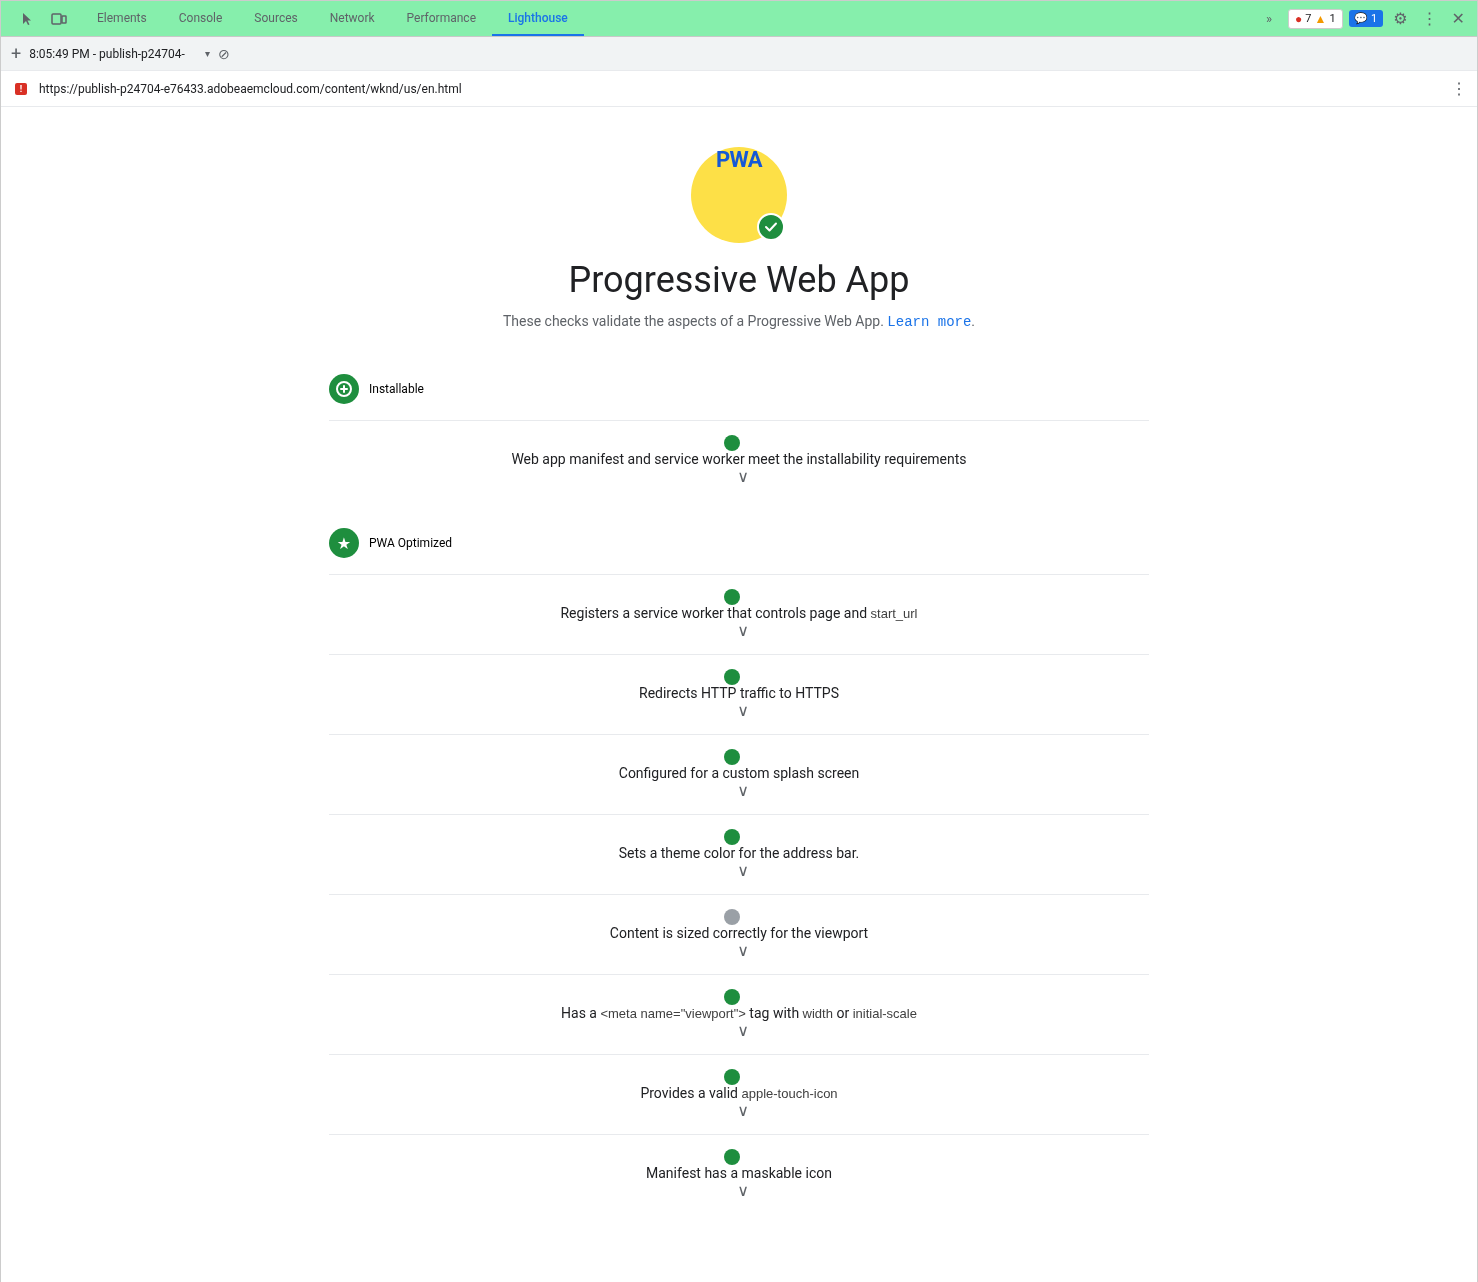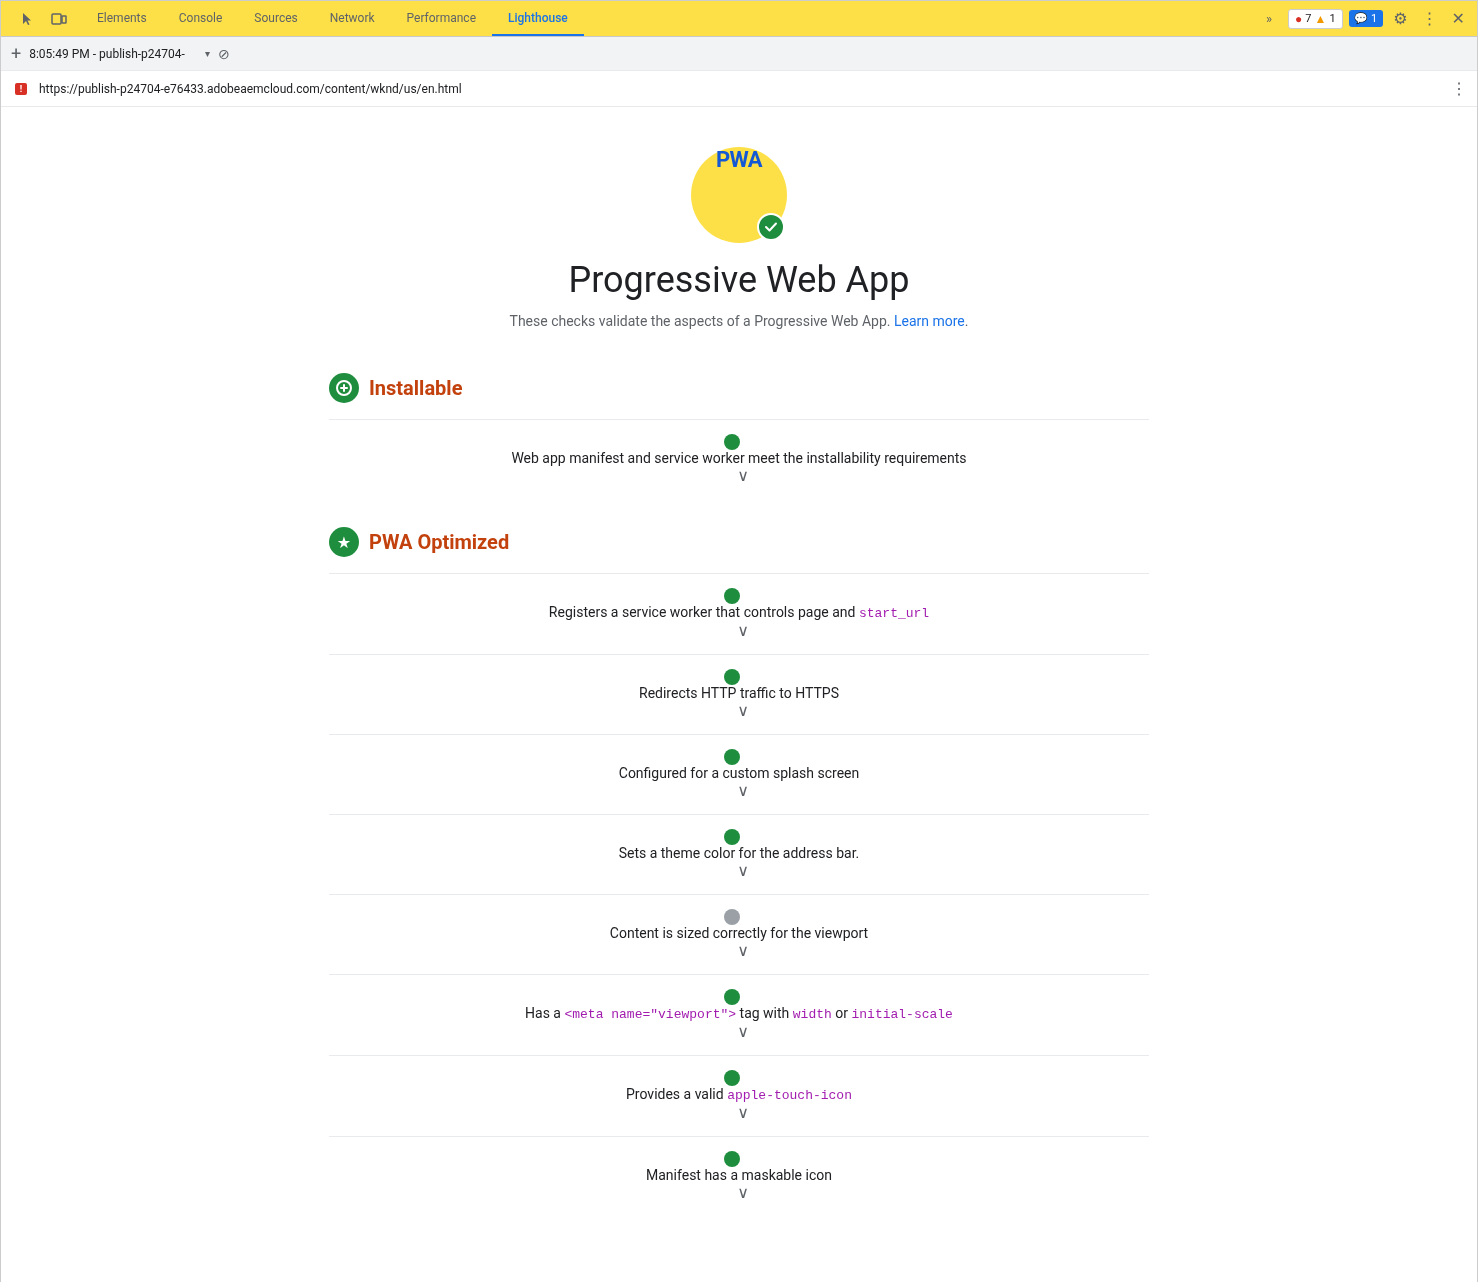--- a/index.html
+++ b/index.html
@@ -4,21 +4,21 @@
   <style>
     * { box-sizing: border-box; margin: 0; padding: 0; }
     body { font-family: -apple-system, BlinkMacSystemFont, 'Segoe UI', Roboto, Arial, sans-serif; font-size: 13px; background: #fff; color: #202124; }
 
     
     .devtools-chrome { width: 1478px; min-height: 1282px; background: #fff; border: 1px solid #ccc; }
 
     
     .tab-bar {
       display: flex; align-items: stretch;
-      background: #fde047;
+      background: #86efac;
       border-bottom: 1px solid #c8c8c8;
       height: 36px;
       padding-left: 4px;
     }
     .tab-bar-icons {
       display: flex; align-items: center; gap: 4px; padding: 0 8px;
     }
     .tab-icon-btn {
       display: flex; align-items: center; justify-content: center;
       width: 28px; height: 28px; border-radius: 4px; cursor: pointer;
@@ -101,55 +101,55 @@
     .pwa-check-badge svg { width: 16px; height: 16px; }
 
     
     .page-title {
       text-align: center; font-size: 36px; font-weight: 400; color: #202124;
       margin-bottom: 12px;
     }
     .page-subtitle {
       text-align: center; font-size: 14px; color: #5f6368; margin-bottom: 32px;
     }
-    .page-subtitle a { color: #1a73e8; text-decoration: none; }
+    .page-subtitle a { color: #1a73e8; text-decoration: none; font-family: Liberation Mono, monospace; }
 
     
     .section-header {
       display: flex; align-items: center; gap: 10px;
       padding: 12px 0; margin-bottom: 4px;
     }
     .section-icon-green {
       width: 30px; height: 30px; border-radius: 50%;
       background: #1e8e3e; display: flex; align-items: center; justify-content: center;
       color: #fff; font-size: 16px; flex-shrink: 0;
     }
     .section-icon-star {
       width: 30px; height: 30px; border-radius: 50%;
       background: #1e8e3e; display: flex; align-items: center; justify-content: center;
       color: #fff; font-size: 14px; flex-shrink: 0;
     }
-    .section-title { font-size: 20px; font-weight: 700; color: #c2410c; }
+    .section-title { font-size: 12px; font-weight: 400; color: #000000; }
 
     
     .audit-item {
       display: flex; align-items: center;
       padding: 14px 0; border-top: 1px solid #e8eaed;
       cursor: pointer;
       flex-direction: column;
     }
     .audit-dot {
       width: 16px; height: 16px; border-radius: 50%; flex-shrink: 0; margin-right: 14px;
     }
     .dot-green { background: #1e8e3e; }
     .dot-gray { background: #9aa0a6; }
     .audit-text { flex: 1; font-size: 14px; color: #202124; }
     .audit-text code {
-      font-family: Liberation Mono, monospace; font-size: 13px;
-      color: #a21caf; background: transparent;
+      font-family: Liberation Sans, sans-serif; font-size: 13px;
+      color: #404040; background: transparent;
     }
     .chevron { color: #5f6368; font-size: 16px; margin-left: 8px; }
 
     
     .content-area {
       overflow-y: auto; height: calc(1282px - 106px);
     }
   </style>
 </head>
 <body>

